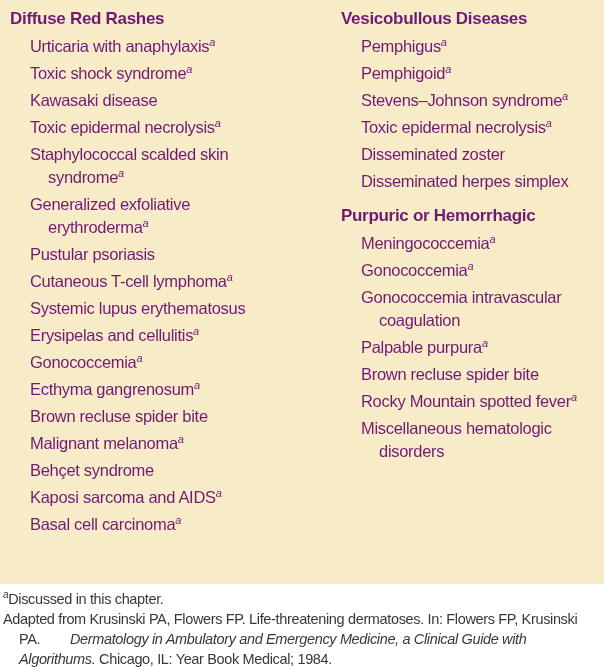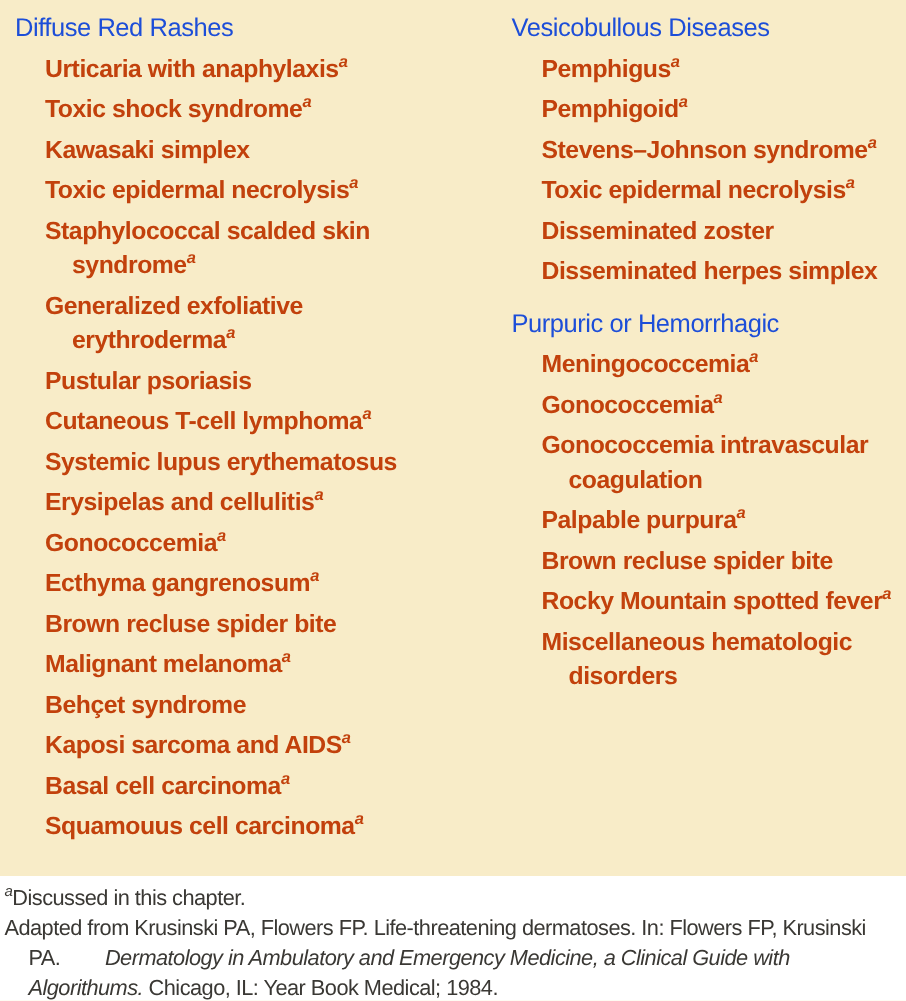--- a/index.html
+++ b/index.html
@@ -20,38 +20,37 @@
     background: #f8ecc8;
     padding: 6px 4px 0 10px;
     display: flex;
     align-items: flex-start;
   }
   .col { min-width: 0; }
   .col-left { width: 331px; }
   .col-right { flex: 1; }
   .section-title {
     font-size: 17px;
-    font-weight: normal;
-    color: #1d4ed8;
+    font-weight: bold;
+    color: #701a75;
     letter-spacing: -0.3px;
     line-height: 22px;
     margin: 12px 0 5px 0;
   }
   .section:first-child .section-title { margin-top: 2px; }
   .item-list { list-style: none; margin: 0; padding: 0; }
   .item-list li {
     font-size: 16.5px;
-    color: #c2410c;
+    color: #701a75;
     letter-spacing: -0.3px;
     line-height: 23px;
     margin: 0 0 4px 0;
     padding-left: 38px;
     text-indent: -18px;
     white-space: pre-line;
-    font-weight: bold;
   }
   .item-sup {
     font-style: italic;
     font-size: 11px;
     line-height: 0;
     vertical-align: super;
   }
   .footnote {
     position: absolute;
     top: 584px; left: 0;
@@ -81,42 +80,41 @@
 
 <div class="page">
 
   <div class="panel">
     <div class="col col-left" id="column-0">
         <div class="section">
           <h2 class="section-title">Diffuse Red Rashes</h2>
           <ul class="item-list">
             <li><span>Urticaria with anaphylaxis</span><sup class="item-sup">a</sup></li>
             <li><span>Toxic shock syndrome</span><sup class="item-sup">a</sup></li>
-            <li><span>Kawasaki simplex</span></li>
+            <li><span>Kawasaki disease</span></li>
             <li><span>Toxic epidermal necrolysis</span><sup class="item-sup">a</sup></li>
             <li><span>Staphylococcal scalded skin
 syndrome</span><sup class="item-sup">a</sup></li>
             <li><span>Generalized exfoliative
 erythroderma</span><sup class="item-sup">a</sup></li>
             <li><span>Pustular psoriasis</span></li>
             <li><span>Cutaneous T-cell lymphoma</span><sup class="item-sup">a</sup></li>
             <li><span>Systemic lupus erythematosus</span></li>
           </ul>
         </div>
         <div class="section">
           <ul class="item-list">
             <li><span>Erysipelas and cellulitis</span><sup class="item-sup">a</sup></li>
             <li><span>Gonococcemia</span><sup class="item-sup">a</sup></li>
             <li><span>Ecthyma gangrenosum</span><sup class="item-sup">a</sup></li>
             <li><span>Brown recluse spider bite</span></li>
             <li><span>Malignant melanoma</span><sup class="item-sup">a</sup></li>
             <li><span>Behçet syndrome</span></li>
             <li><span>Kaposi sarcoma and AIDS</span><sup class="item-sup">a</sup></li>
             <li><span>Basal cell carcinoma</span><sup class="item-sup">a</sup></li>
-            <li><span>Squamouus cell carcinoma</span><sup class="item-sup">a</sup></li>
           </ul>
         </div>
       </div>
     <div class="col col-right" id="column-1">
         <div class="section">
           <h2 class="section-title">Vesicobullous Diseases</h2>
           <ul class="item-list">
             <li><span>Pemphigus</span><sup class="item-sup">a</sup></li>
             <li><span>Pemphigoid</span><sup class="item-sup">a</sup></li>
             <li><span>Stevens–Johnson syndrome</span><sup class="item-sup">a</sup></li>

